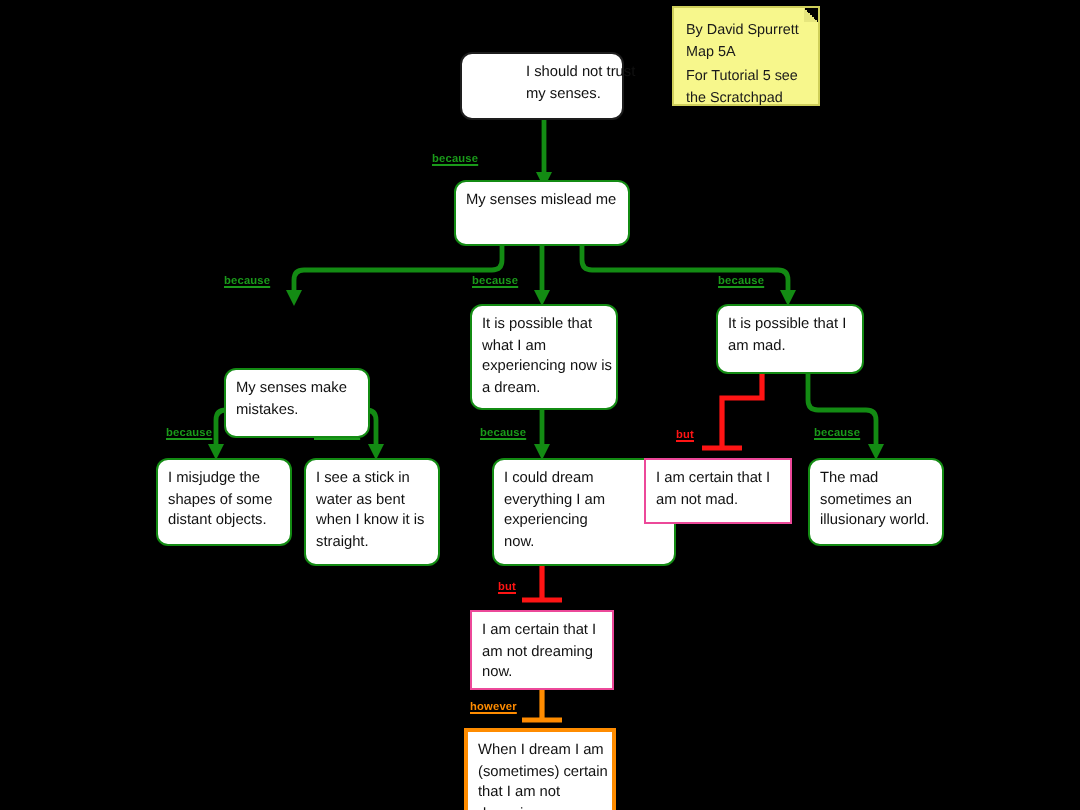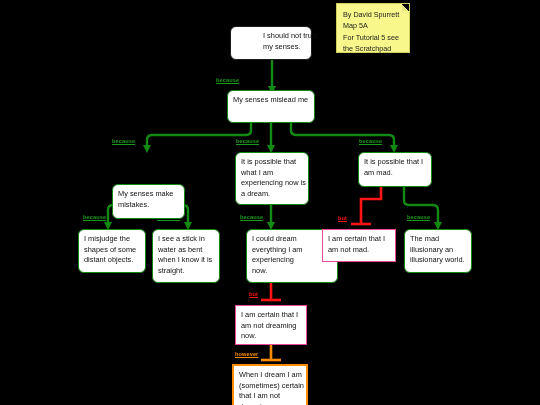--- a/index.html
+++ b/index.html
@@ -131,21 +131,21 @@
     <span class="ln">now.</span>
   </div>
 
   <div class="node red" style="left:322px;top:229px;width:74px;height:33px;">
     <span class="ln">I am certain that I</span>
     <span class="ln">am not mad.</span>
   </div>
 
   <div class="node green" style="left:404px;top:229px;width:68px;height:44px;">
     <span class="ln">The mad</span>
-    <span class="ln">illusionary an</span>
+    <span class="ln">sometimes an</span>
     <span class="ln">illusionary world.</span>
   </div>
 
   <div class="node red" style="left:235px;top:305px;width:72px;height:40px;">
     <span class="ln">I am certain that I</span>
     <span class="ln">am not dreaming</span>
     <span class="ln">now.</span>
   </div>
 
   <div class="node orange" style="left:232px;top:364px;width:76px;height:50px;">

